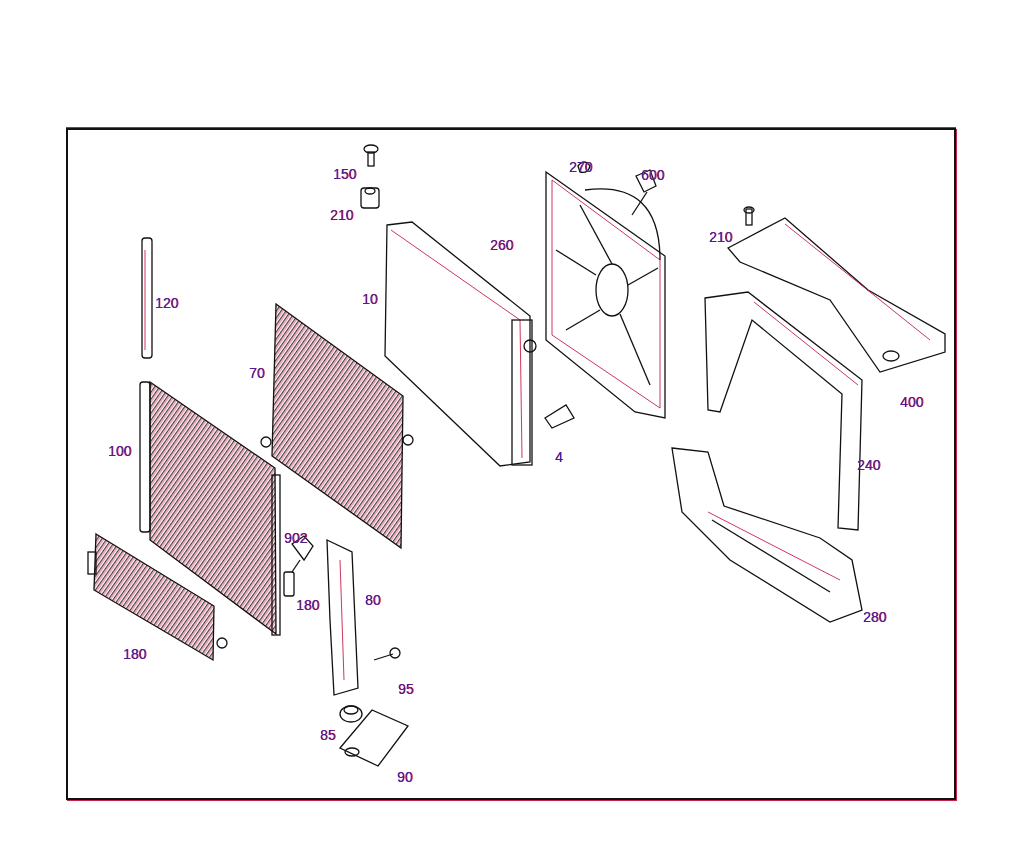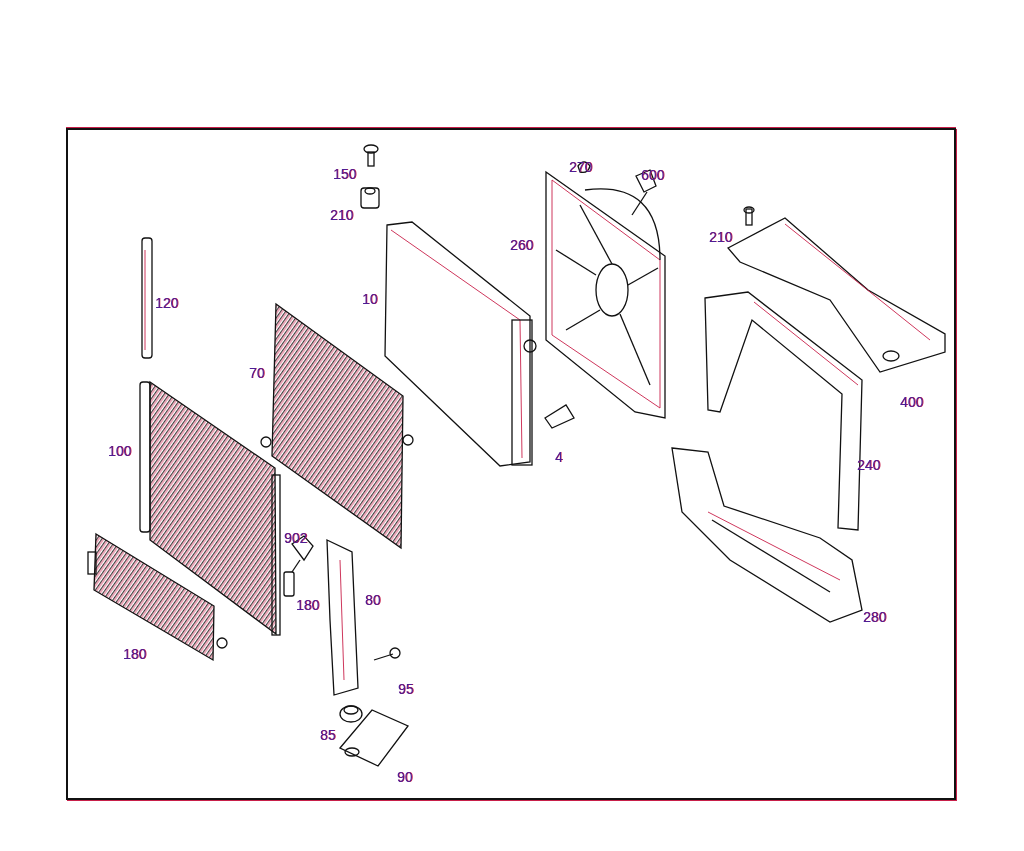--- a/index.html
+++ b/index.html
@@ -142,21 +142,21 @@
 </svg>
 
 <span class="lbl" style="left:333px;top:151px">150</span>
 <span class="lbl" style="left:330px;top:192px">210</span>
 <span class="lbl" style="left:155px;top:280px">120</span>
 <span class="lbl" style="left:362px;top:276px">10</span>
 <span class="lbl" style="left:249px;top:350px">70</span>
 <span class="lbl" style="left:108px;top:428px">100</span>
 <span class="lbl" style="left:569px;top:144px">270</span>
 <span class="lbl" style="left:641px;top:152px">600</span>
-<span class="lbl" style="left:510px;top:222px">260</span>
+<span class="lbl" style="left:490px;top:222px">260</span>
 <span class="lbl" style="left:555px;top:434px">4</span>
 <span class="lbl" style="left:709px;top:214px">210</span>
 <span class="lbl" style="left:900px;top:379px">400</span>
 <span class="lbl" style="left:857px;top:442px">240</span>
 <span class="lbl" style="left:863px;top:594px">280</span>
 <span class="lbl" style="left:284px;top:515px">902</span>
 <span class="lbl" style="left:296px;top:582px">180</span>
 <span class="lbl" style="left:365px;top:577px">80</span>
 <span class="lbl" style="left:123px;top:631px">180</span>
 <span class="lbl" style="left:398px;top:666px">95</span>

